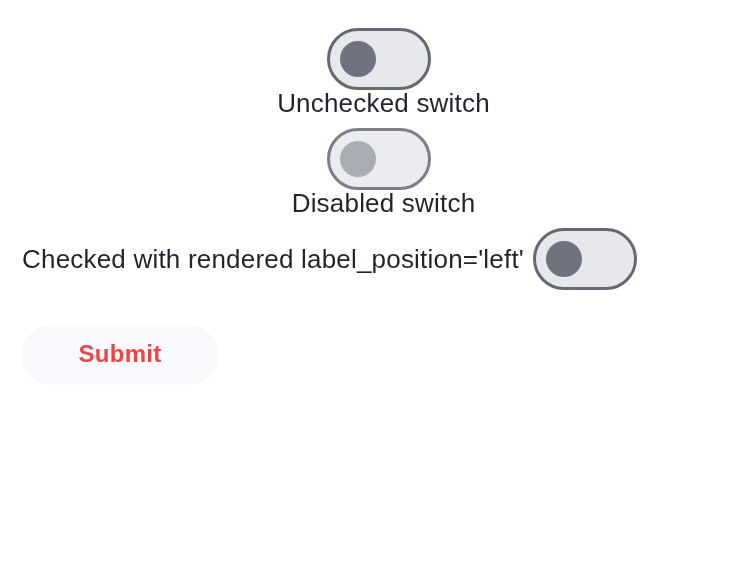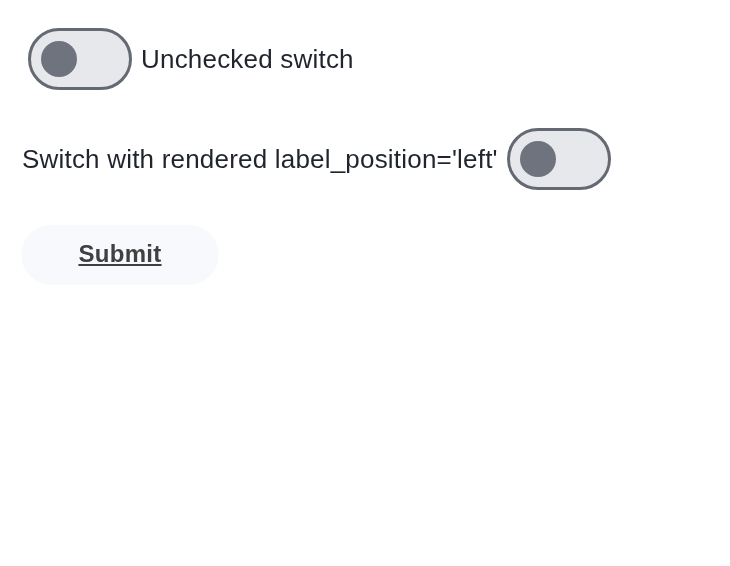--- a/index.html
+++ b/index.html
@@ -18,20 +18,21 @@
     box-sizing: border-box;
   }
   .row {
     display: flex;
     align-items: center;
     margin-bottom: 38px;
     height: 62px;
   }
   .row.switch-first {
     padding-left: 6px;
+    flex-direction: column;
   }
   .switch-label {
     font-size: 26px;
     line-height: 1;
     color: #1f242d;
     letter-spacing: 0.2px;
     white-space: nowrap;
   }
   .row.label-right .switch-label { margin-left: 9px; }
   .row.label-left  .switch-label { margin-right: 9px; }
@@ -86,46 +87,51 @@
   .submit-btn {
     display: flex;
     align-items: center;
     justify-content: center;
     width: 196px;
     height: 58px;
     margin-top: -3px;
     border: none;
     border-radius: 29px;
     background: #f8f9fd;
-    color: #404040;
+    color: #ef4444;
     font-family: "Liberation Sans", "DejaVu Sans", sans-serif;
     font-size: 24px;
     font-weight: 600;
     letter-spacing: 0.3px;
     cursor: pointer;
     box-shadow: 0 1px 2px rgba(20, 30, 60, 0.05);
-    text-decoration: underline;
   }
 </style>
 </head>
 <body>
 
 <div class="container">
 
   <div class="row switch-first label-right">
     <button class="switch" role="switch" aria-checked="false">
       <span class="thumb"></span>
     </button>
     <span class="switch-label">Unchecked switch</span>
   </div>
 
 
+  <div class="row switch-first label-right">
+    <button class="switch disabled" role="switch" aria-checked="false" aria-disabled="true" disabled="">
+      <span class="thumb"></span>
+    </button>
+    <span class="switch-label">Disabled switch</span>
+  </div>
 
   <div class="row label-left">
-    <span class="switch-label">Switch with rendered label_position='left'</span>
+    <span class="switch-label">Checked with rendered label_position='left'</span>
     <button class="switch" role="switch" aria-checked="false">
       <span class="thumb"></span>
     </button>
   </div>
 
   <button class="submit-btn">Submit</button>
 
 </div>
 
 </body></html>

